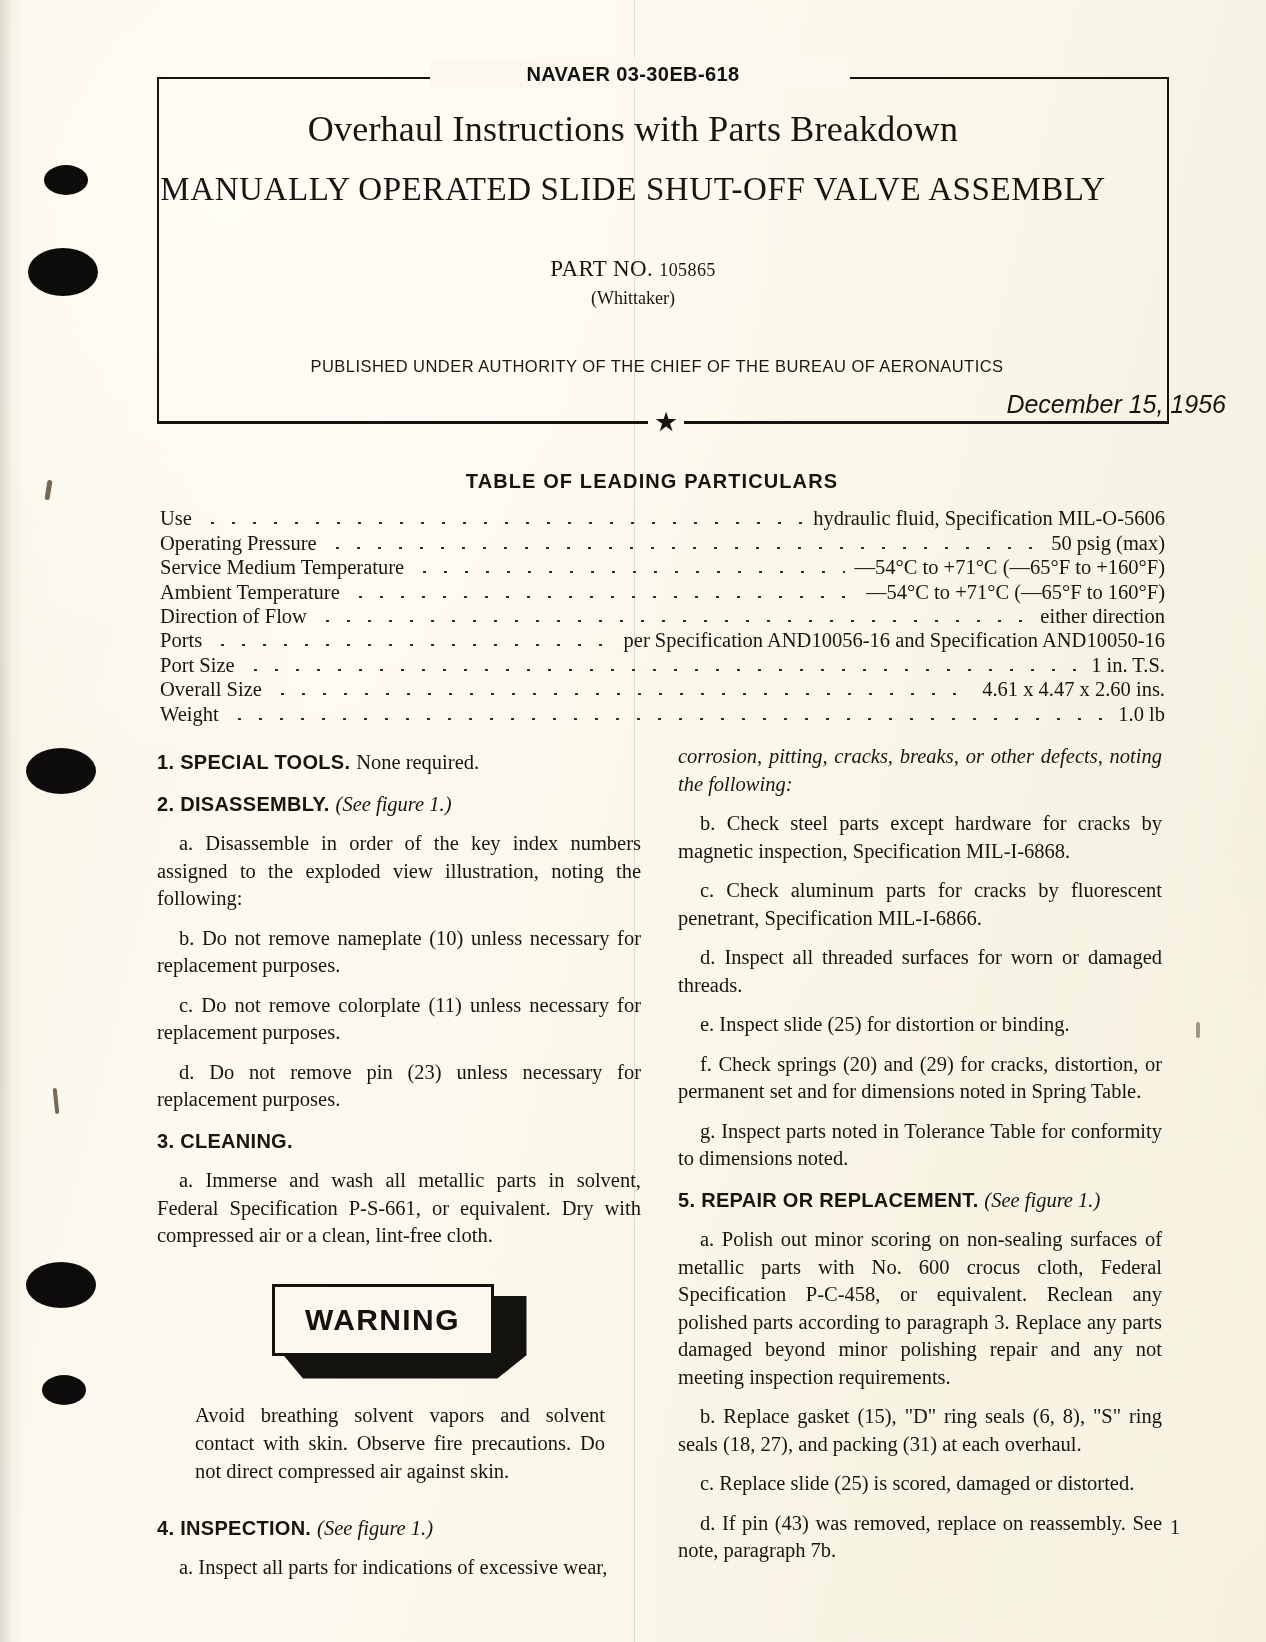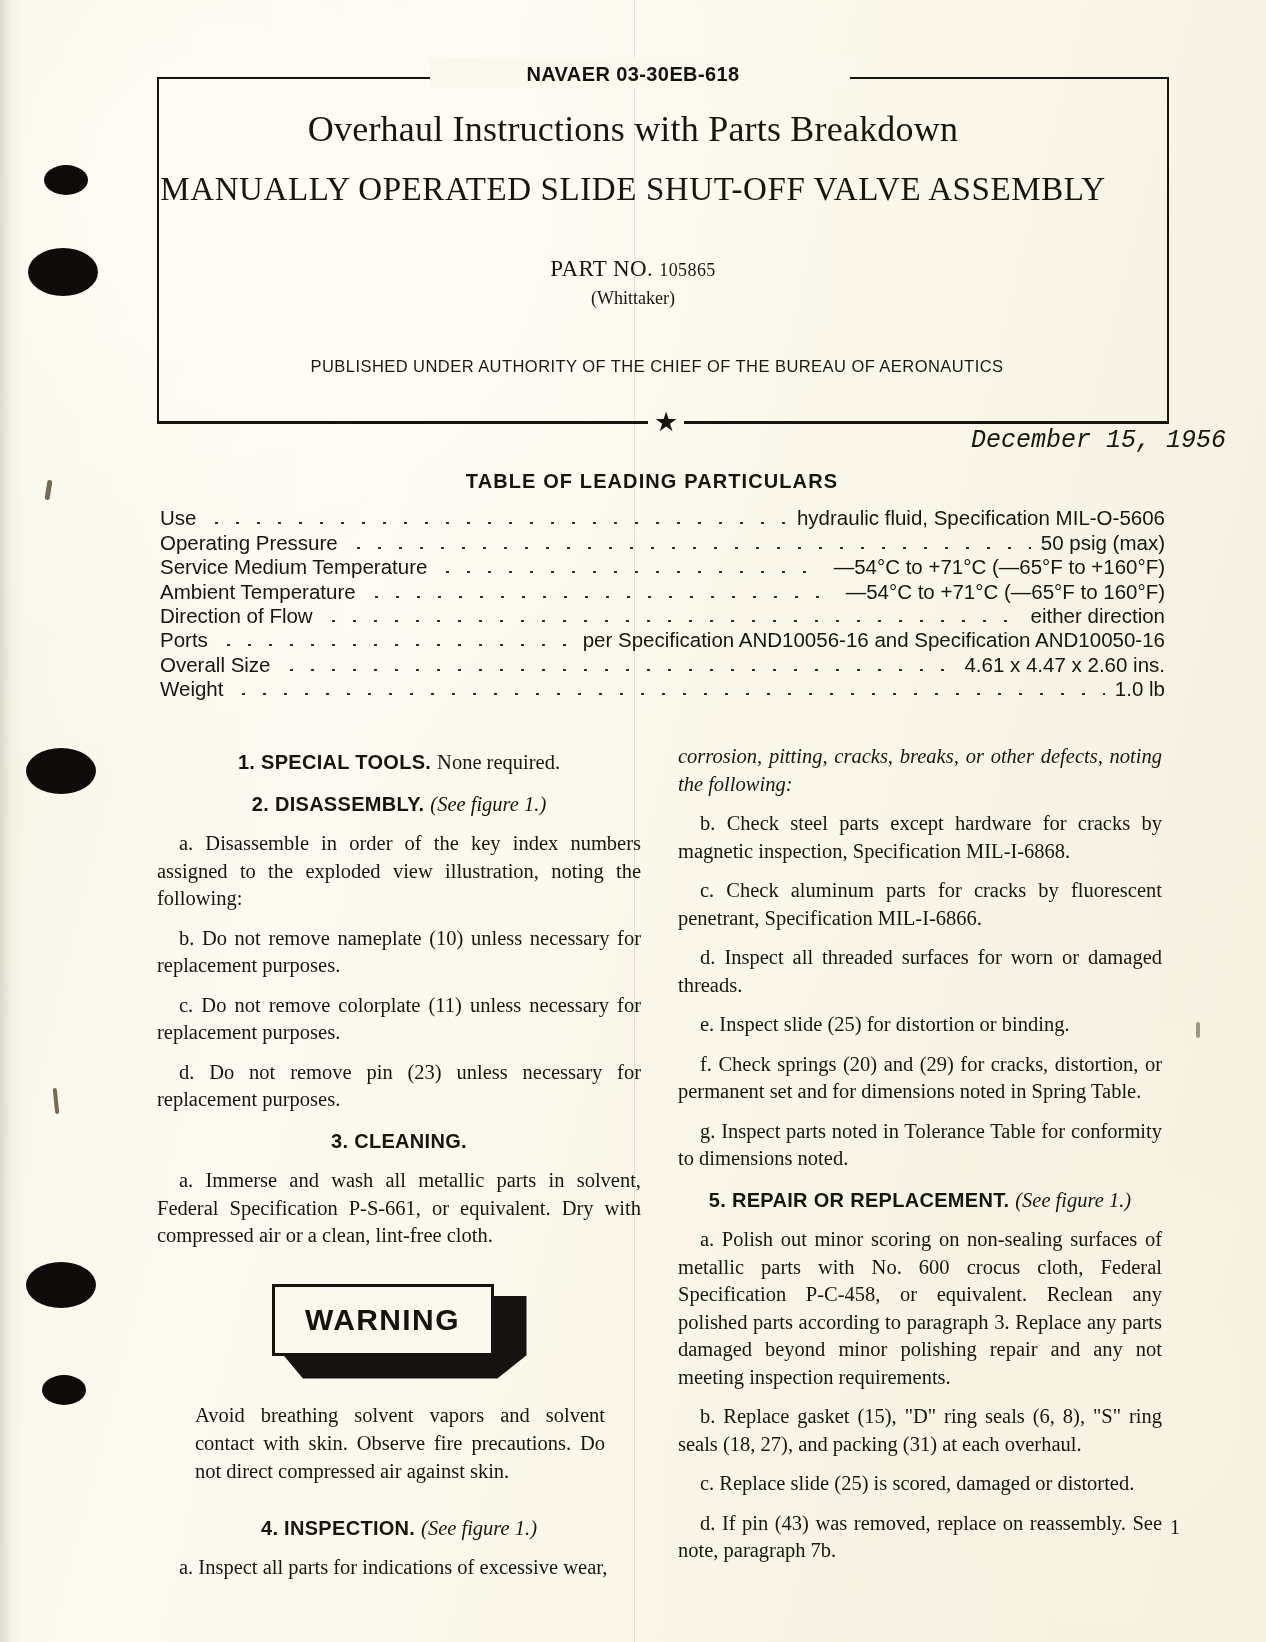--- a/index.html
+++ b/index.html
@@ -145,24 +145,23 @@
     font-family: "Liberation Sans", sans-serif;
     font-size: 16.5px;
     letter-spacing: .45px;
     color: #1a1812;
     margin-left: 48px;
   }
   .pub-date {
     position: absolute;
     right: 40px;
     top: 390px;
-    font-family: Liberation Mono, monospace;
+    font-family: Liberation Sans, sans-serif;
     font-style: italic;
     font-size: 25px;
-    margin-top: 36px;
   }
 
   .star {
     position: absolute;
     left: 648px;
     top: 409px;
     font-size: 27px;
     line-height: 1;
     color: #16140e;
     z-index: 6;
@@ -181,21 +180,21 @@
     font-size: 20px;
     letter-spacing: 1.1px;
     padding-left: 38px;
   }
 
   .lp-table {
     position: absolute;
     left: 160px;
     top: 506px;
     width: 1005px;
-    font-family: Liberation Sans, sans-serif;
+    font-family: Liberation Serif, serif;
     font-size: 20.5px;
   }
   .lp-row {
     display: flex;
     align-items: flex-end;
     height: 24.4px;
     white-space: nowrap;
   }
   .lp-label { flex: 0 0 auto; padding-right: 6px; }
   .lp-dots {
@@ -222,21 +221,21 @@
   }
   .col-left  { left: 157px; }
   .col-right { left: 678px; }
 
   .sec-head {
     font-family: "Liberation Sans", sans-serif;
     font-weight: bold;
     font-size: 20px;
     letter-spacing: .3px;
     margin: 14px 0 6px 0;
-    text-align: center;
+    text-align: left;
   }
   .sec-head .normal {
     font-family: "Liberation Serif", serif;
     font-weight: normal;
     font-size: 20.5px;
     letter-spacing: 0;
   }
   .sec-head .ital {
     font-family: "Liberation Serif", serif;
     font-weight: normal;
@@ -371,20 +370,25 @@
       <span class="lp-label">Direction of Flow</span>
       <span class="lp-dots"></span>
       <span class="lp-value">either direction</span>
     </div>
     <div class="lp-row">
       <span class="lp-label">Ports</span>
       <span class="lp-dots"></span>
       <span class="lp-value">per Specification AND10056-16 and Specification AND10050-16</span>
     </div>
     <div class="lp-row">
+      <span class="lp-label">Port Size</span>
+      <span class="lp-dots"></span>
+      <span class="lp-value">1 in. T.S.</span>
+    </div>
+    <div class="lp-row">
       <span class="lp-label">Overall Size</span>
       <span class="lp-dots"></span>
       <span class="lp-value">4.61 x 4.47 x 2.60 ins.</span>
     </div>
     <div class="lp-row">
       <span class="lp-label">Weight</span>
       <span class="lp-dots"></span>
       <span class="lp-value">1.0 lb</span>
     </div>
   </div>

